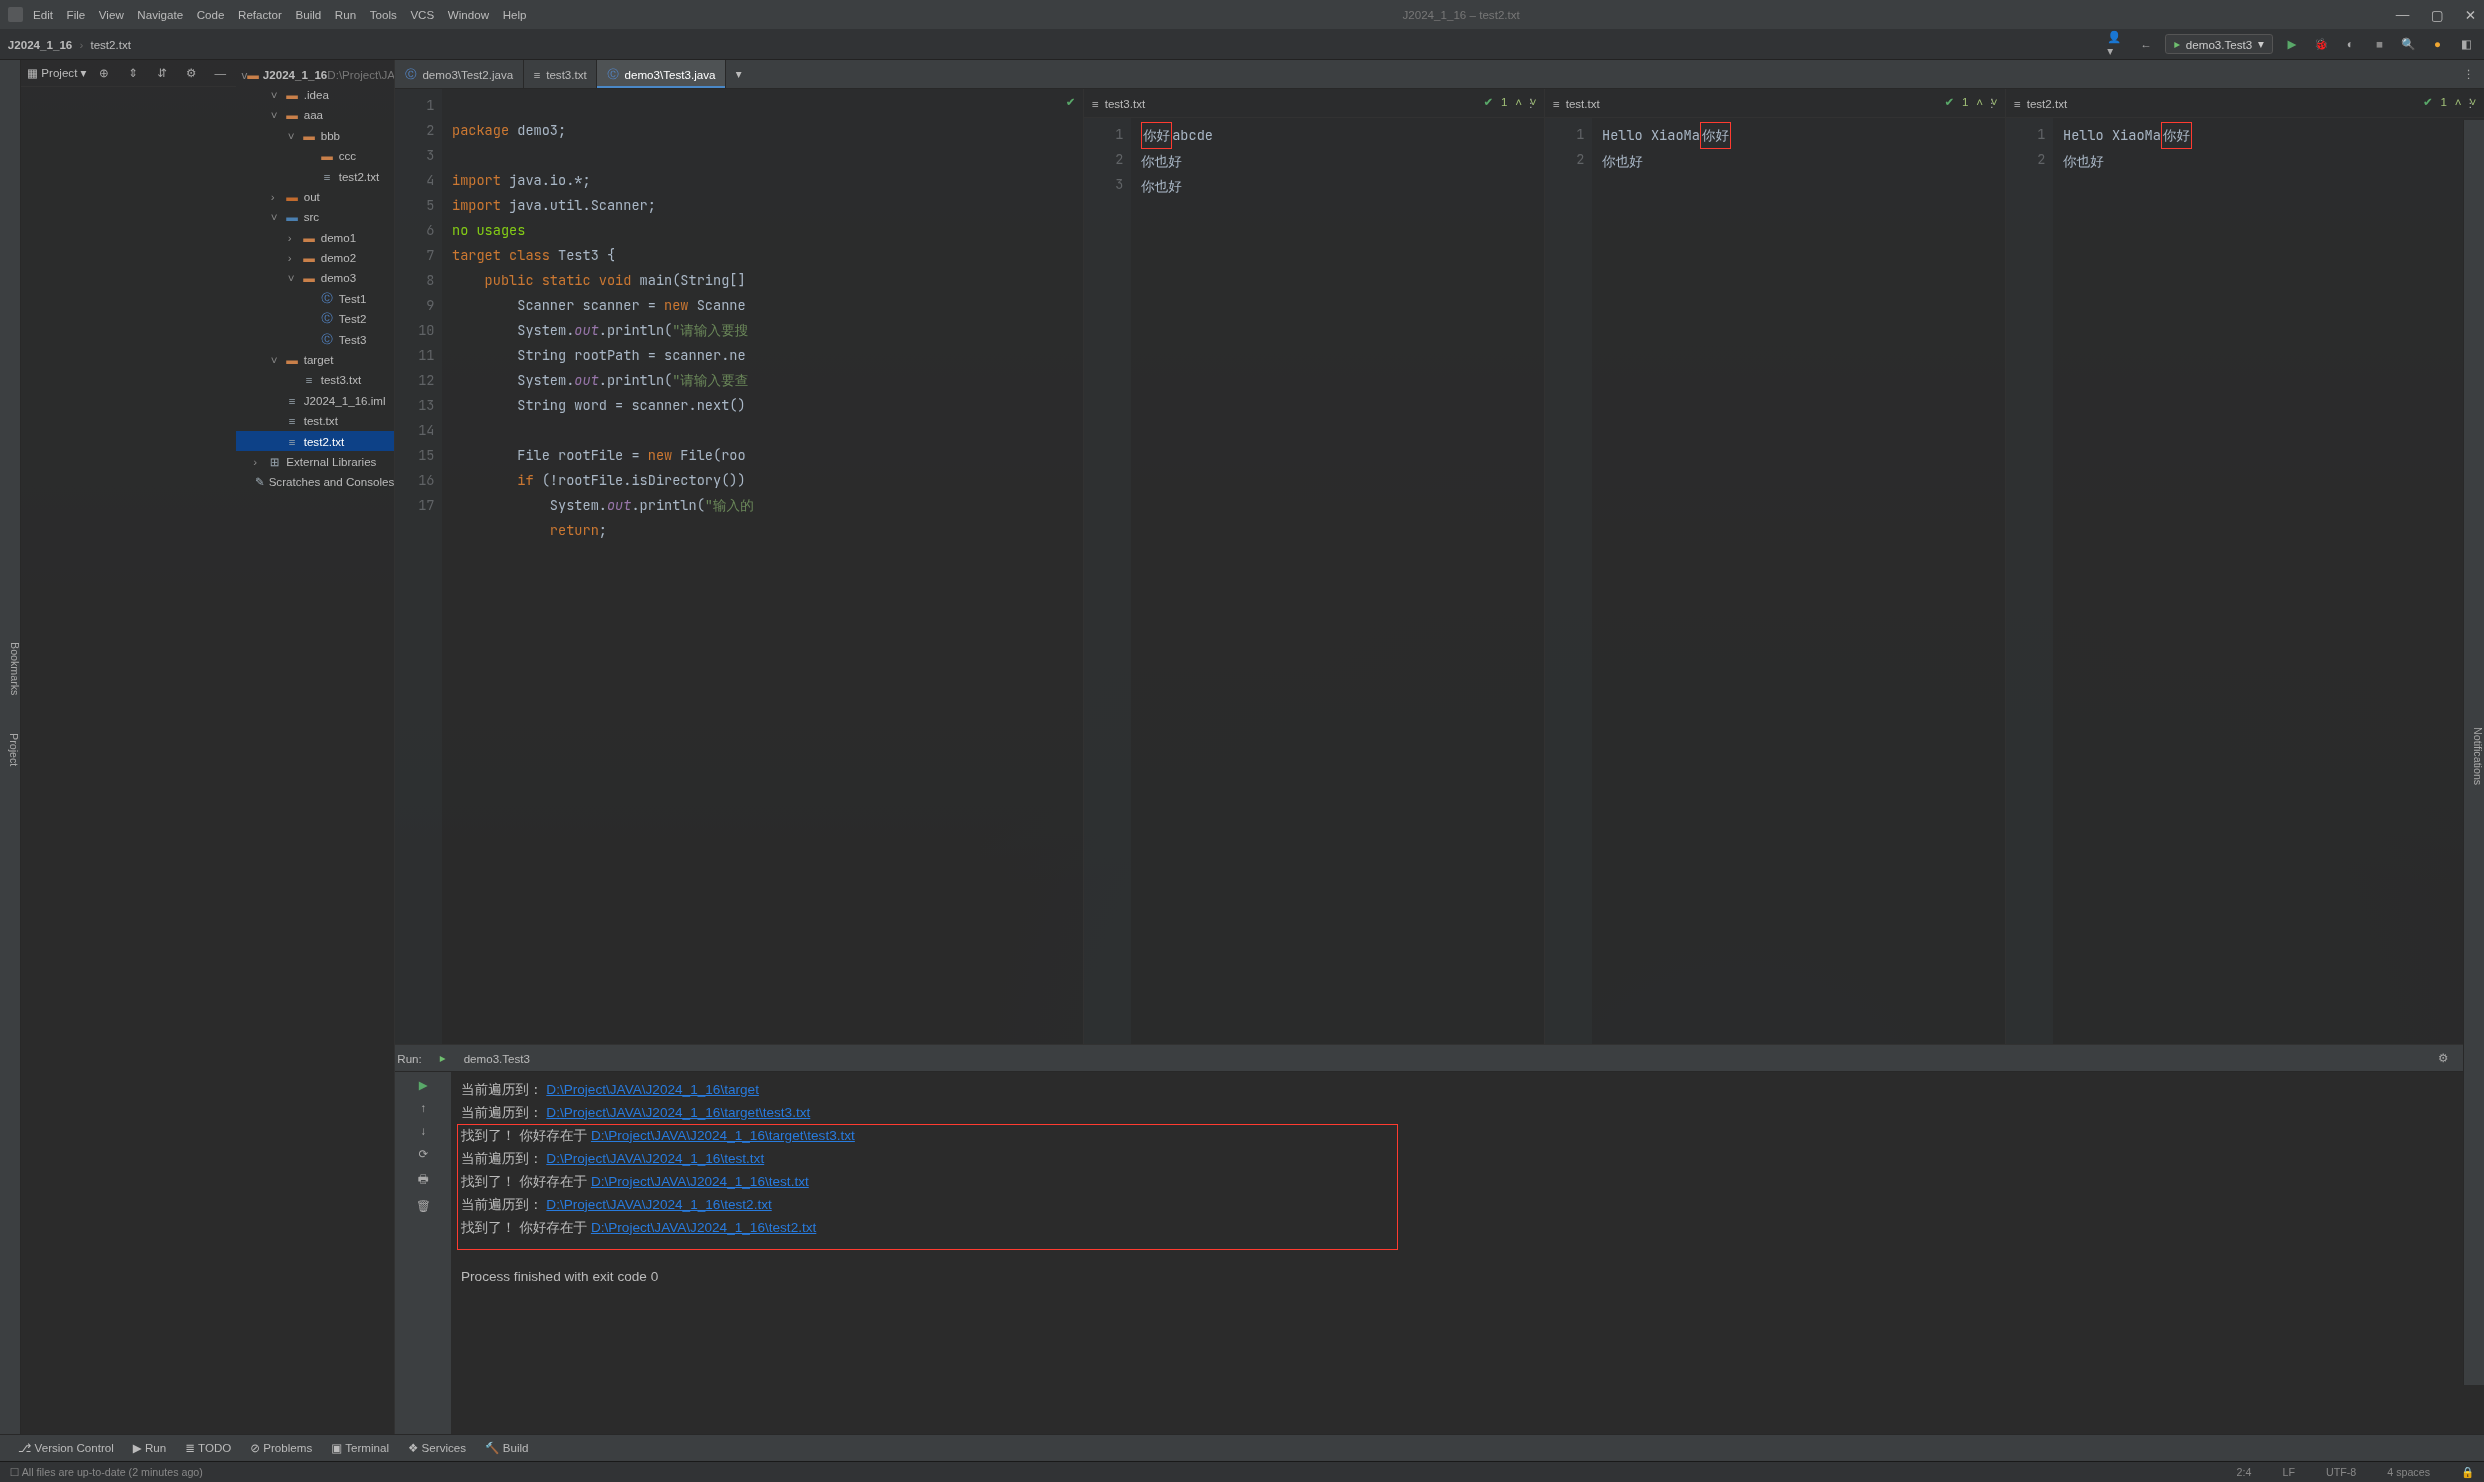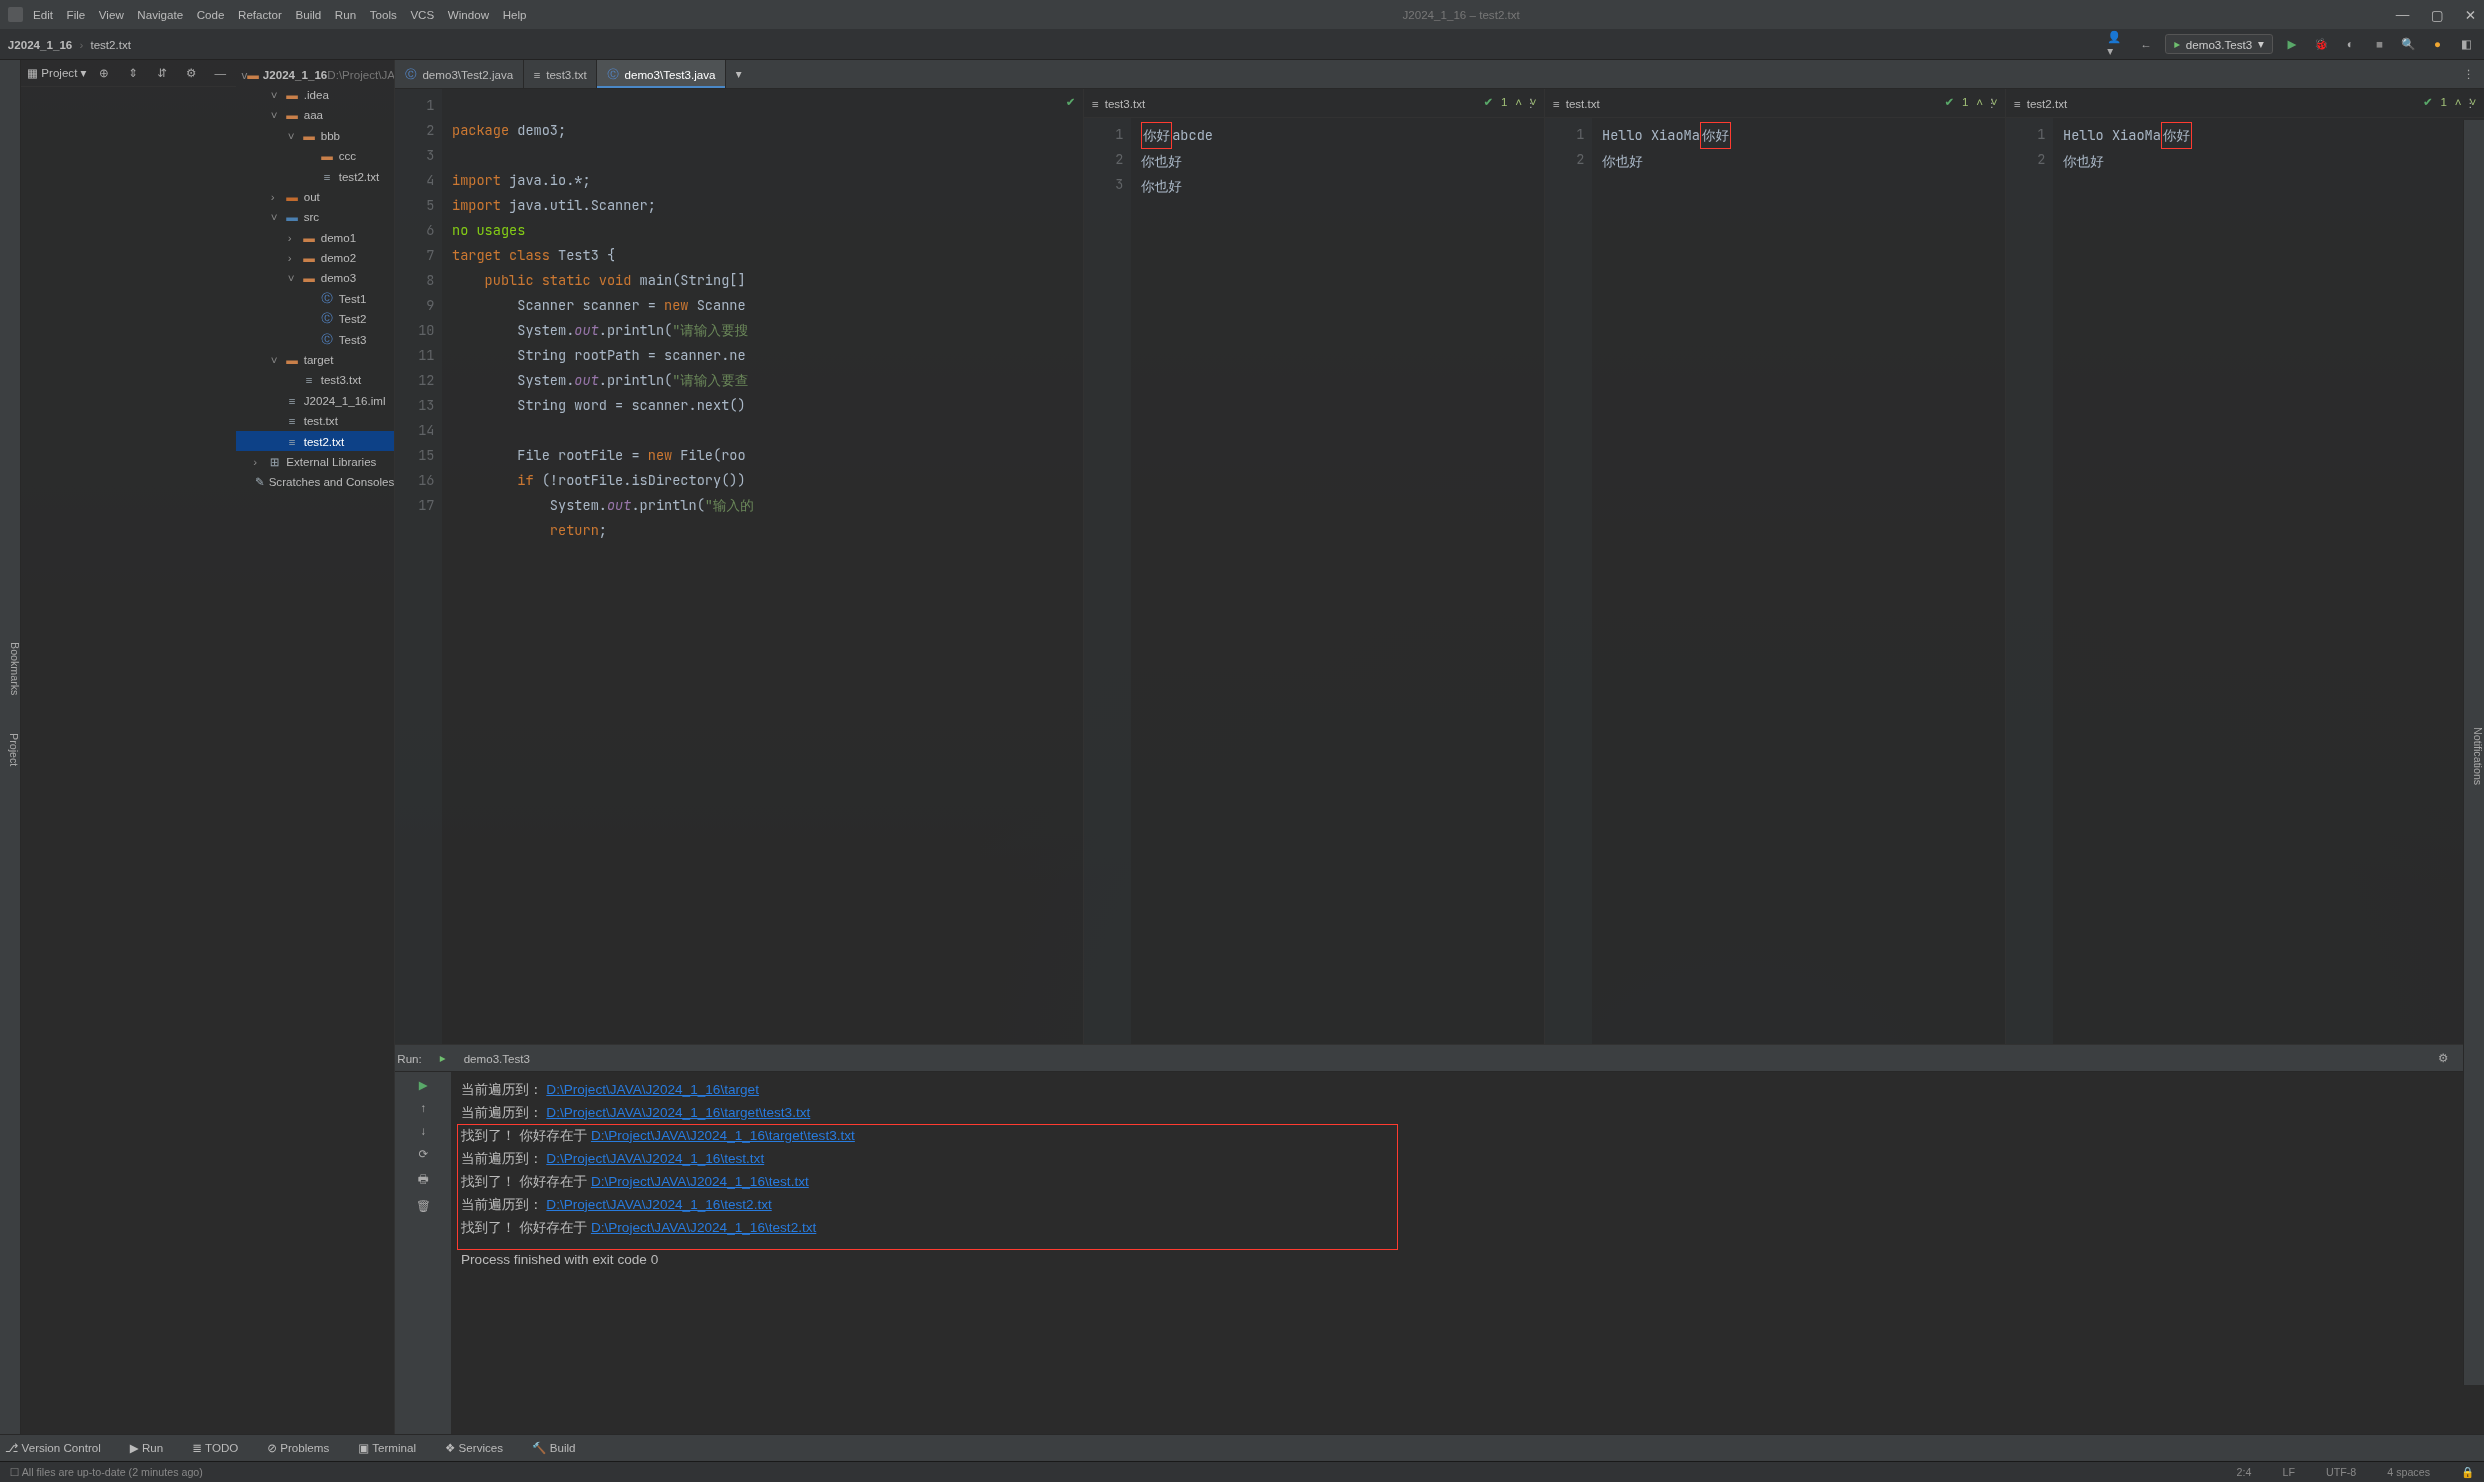--- a/index.html
+++ b/index.html
@@ -54,21 +54,21 @@
 .it{font-style:italic;color:#9876aa;}
 .cmt{color:#84cc16;}
 .hl-red{border:1.5px solid #ff3b30;display:inline-block;padding:0 1px;}
 .pane-icons{position:absolute;top:5.8px;right:7.8px;display:flex;gap:7.8px;color:#a1c077;font-size:11.6px;align-items:center;}
 .bottom{height:390px;background:rgba(43,43,43,.93);border-top:1px solid #323232;display:flex;flex-direction:column;}
 .run-header{height:27px;display:flex;align-items:center;padding:0 2px;background:#3c3f41;border-bottom:1px solid #282828;color:#bbb;gap:18px;}
 .run-body{flex:1;display:flex;}
 .run-gutter{width:56px;background:#3c3f41;display:flex;flex-direction:column;align-items:center;padding-top:5.8px;gap:9.7px;color:#aaa;}
 .console{flex:1;padding:5.8px 9.7px;font-family:Liberation Sans, sans-serif;font-size:13.6px;line-height:23px;color:#bbb;position:relative;overflow:auto;}
 .console a{color:#287bde;text-decoration:underline;}
-.tool-strip{height:27px;background:#3c3f41;border-top:1px solid #282828;display:flex;align-items:center;padding:0 5px;gap:29px;color:#bbb;}
+.tool-strip{height:27px;background:#3c3f41;border-top:1px solid #282828;display:flex;align-items:center;padding:0 18px;gap:19px;color:#bbb;}
 .status{height:22px;background:#313335;border-top:1px solid #191919;display:flex;align-items:center;padding:0 9.7px;color:#888;font-size:10.7px;}
 .status .right{margin-left:auto;display:flex;gap:31px;}
 .notif-gutter{position:absolute;right:0;top:60px;bottom:49px;width:21.3px;background:#3c3f41;border-left:1px solid #282828;display:flex;align-items:flex-start;justify-content:center;padding-top:7.8px;color:#aaa;writing-mode:vertical-rl;font-size:10.7px;}
 .bg-img{position:absolute;inset:60px 0 49px 0;background:
  radial-gradient(circle at 70% 80%, #2a3b45 0%, transparent 40%),
  linear-gradient(#3a4a52 0%, #2b2b2b 60%);
  opacity:.35; z-index:-1;}
 .left-bar2{position:absolute;left:0;top:582px;width:21.3px;color:#aaa;writing-mode:vertical-rl;font-size:10.7px;display:flex;flex-direction:column;gap:29px;align-items:center;}
 .red-console-box{position:absolute;border:1.9px solid #ff3b30;}
 </style>
@@ -302,21 +302,21 @@
         </div>
         <div class="console" id="console">
           <div class="red-console-box" style="left:5.8px;top:52px;width:941px;height:126px"></div>
         <div><span>当前遍历到：  </span><a href="#">D:\Project\JAVA\J2024_1_16\target</a></div>
             <div><span>当前遍历到：  </span><a href="#">D:\Project\JAVA\J2024_1_16\target\test3.txt</a></div>
             <div><span>找到了！ 你好存在于  </span><a href="#">D:\Project\JAVA\J2024_1_16\target\test3.txt</a></div>
             <div><span>当前遍历到：  </span><a href="#">D:\Project\JAVA\J2024_1_16\test.txt</a></div>
             <div><span>找到了！ 你好存在于  </span><a href="#">D:\Project\JAVA\J2024_1_16\test.txt</a></div>
             <div><span>当前遍历到：  </span><a href="#">D:\Project\JAVA\J2024_1_16\test2.txt</a></div>
             <div><span>找到了！ 你好存在于  </span><a href="#">D:\Project\JAVA\J2024_1_16\test2.txt</a></div>
-            <div style="margin-top: 9px;">Process finished with exit code 0</div>
+            <div style="margin-top: 26px;">Process finished with exit code 0</div>
           </div>
       </div>
     </div>
   </div>
 
   <div class="notif-gutter">
     <span>Notifications</span>
   </div>
 </div>
 

